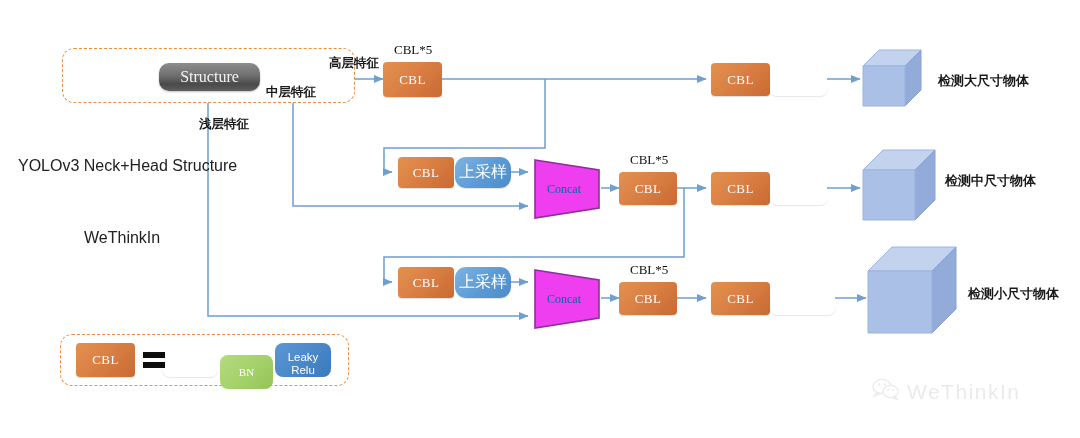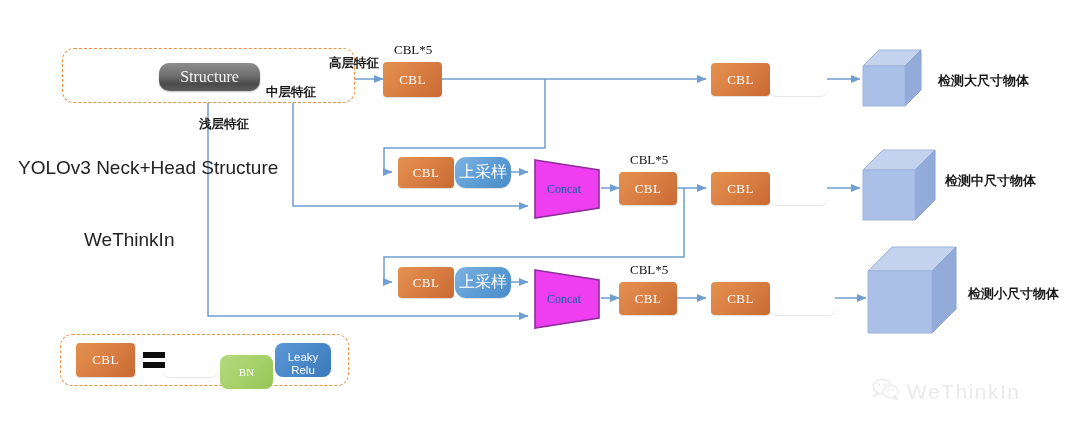--- a/index.html
+++ b/index.html
@@ -48,21 +48,21 @@
             box-shadow:0 1px 2px rgba(0,0,0,.25);}
 
   
   .dashbox{position:absolute;border:1.6px dashed #ef8f3c;border-radius:12px;box-sizing:border-box;}
 
   
   .lbl{position:absolute;color:#1a1a1a;white-space:nowrap;}
   .lbl-cn{font-family:"DejaVu Sans","Liberation Sans",sans-serif;font-weight:bold;font-size:12.5px;}
   .lbl-cn-lg{font-family:"DejaVu Sans","Liberation Sans",sans-serif;font-weight:bold;font-size:13px;}
   .lbl-ser{font-family:Liberation Serif, serif;font-size:13px;color:#111;}
-  .title{font-family:"Liberation Sans","DejaVu Sans",sans-serif;font-size:19px;color:#222;}
+  .title{font-family:"Liberation Sans","DejaVu Sans",sans-serif;font-size:16px;color:#222;}
 
   
   .concat{position:absolute;}
   .concat span{position:absolute;left:0;top:0;width:100%;height:100%;
                display:flex;align-items:center;justify-content:center;
                font-family:"Liberation Serif","DejaVu Serif",serif;font-size:12px;color:#0369a1;
                padding-right:6px;box-sizing:border-box;}
 
   
   .eq{position:absolute;display:flex;flex-direction:column;justify-content:center;gap:4px;}

